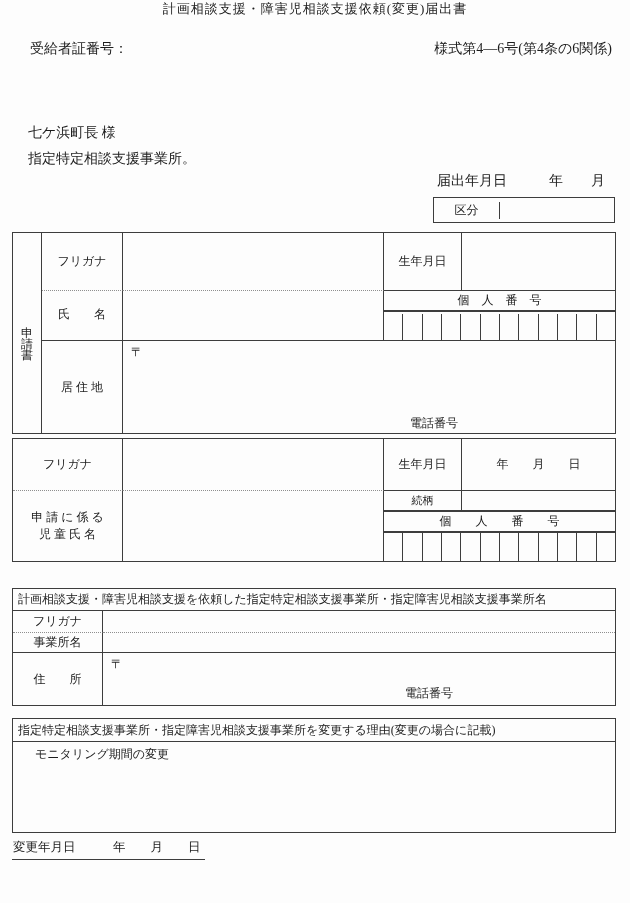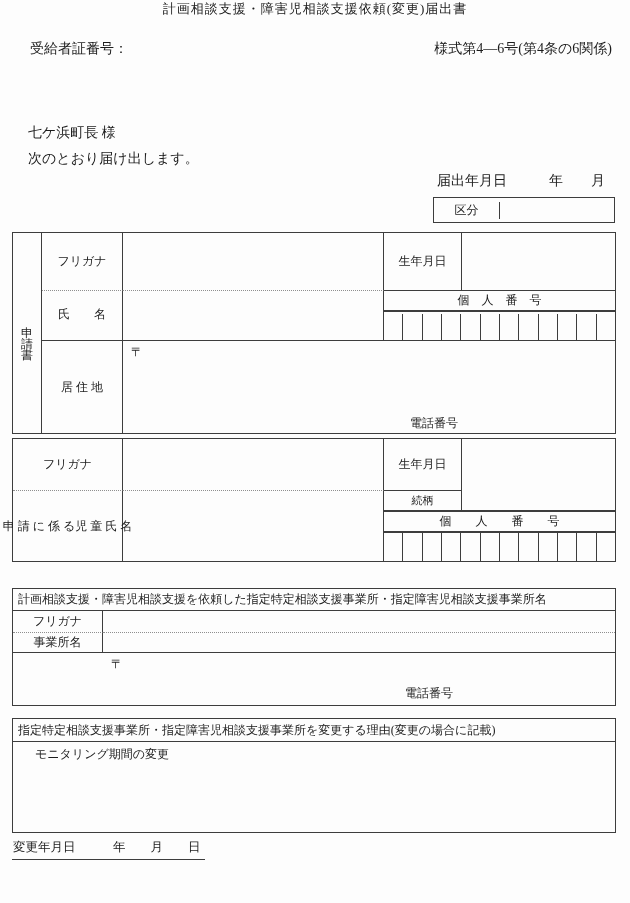--- a/index.html
+++ b/index.html
@@ -34,36 +34,36 @@
     left:0;top:90;width:630px;text-align:center;
     font-size:13px;letter-spacing:1px;
   }
   .boxes{display:flex;align-items:stretch;}
   .dbox{flex:1 1 0;border-left:1px solid var(--line);}
   .dbox:first-child{border-left:none;}
   .cat-tbl{display:flex;align-items:center;font-family:Liberation Mono, monospace;}
   .cat-cell{display:flex;align-items:center;justify-content:center;font-size:12px;white-space:pre;box-sizing:border-box;}
   .postal{position:absolute;left:8px;top:3px;font-size:12px;}
   .phone{position:absolute;font-size:12px;white-space:pre;}
-  .two-line{flex-direction:row;line-height:17px;}
+  .two-line{flex-direction:column;line-height:17px;}
   .underline-date{
     border-bottom:1px solid var(--line);
     padding:0 4px 3px 1px;font-size:12.5px;white-space:pre;
   }
   .small{font-size:11px;}
 </style>
 </head>
 <body>
 
 <div class="abs txt" style="left:30px;top:40px;">受給者証番号：</div>
 <div class="abs txt" style="right:18px;top:40px;">様式第4—6号(第4条の6関係)</div>
 
 <div class="abs title">計画相談支援・障害児相談支援依頼(変更)届出書</div>
 <div class="abs txt" style="left:28px;top:124px;">七ケ浜町長 様</div>
-<div class="abs txt" style="left:28px;top:150px;">次のとおり届け出します。</div>
+<div class="abs txt" style="left:28px;top:150px;">指定特定相談支援事業所。</div>
 
 <div class="abs txt" style="left:437px;top:172px;">届出年月日　　　年　　月　　日</div>
 <div class="tbl cat-tbl" style="left:433px;top:197px;width:182px;height:26px;">
   <div class="cat-cell" style="width:66px;border-right:1px solid var(--line);">区分</div>
 </div>
 
 <div class="tbl" style="left:12px;top:232px;width:604px;height:202px;">
   <div class="cell br vtext" style="left:0;top:0;width:29px;height:200px;">申請書</div>
 
   <div class="cell br bbd" style="left:29px;top:0;width:81px;height:58px;">フリガナ</div>
@@ -80,20 +80,21 @@
   <div class="cell" style="left:110px;top:108px;width:492px;height:92px;">
     <span class="postal">〒</span>
     <span class="phone" style="left:287px;top:74px;">電話番号</span>
   </div>
 </div>
 
 <div class="tbl" style="left:12px;top:438px;width:604px;height:124px;">
   <div class="cell br bbd" style="left:0;top:0;width:110px;height:52px;">フリガナ</div>
   <div class="cell br bbd" style="left:110px;top:0;width:261px;height:52px;"></div>
   <div class="cell br bb" style="left:371px;top:0;width:78px;height:52px;">生年月日</div>
+  <div class="cell bb" style="left:449px;top:0;width:153px;height:52px;">年　　月　　日</div>
 
   <div class="cell br two-line" style="left:0;top:52px;width:110px;height:70px;">
     <span>申 請 に 係 る</span>
     <span>児 童 氏 名</span>
   </div>
   <div class="cell br" style="left:110px;top:52px;width:261px;height:70px;"></div>
 
   <div class="cell br bb2 small" style="left:371px;top:52px;width:78px;height:21px;">続柄</div>
   <div class="cell bb2" style="left:449px;top:52px;width:153px;height:21px;"></div>
   <div class="cell bb2" style="left:371px;top:73px;width:231px;height:21px;">個　　人　　番　　号</div>
@@ -102,20 +103,21 @@
 
 <div class="tbl" style="left:12px;top:588px;width:604px;height:118px;">
   <div class="cell bb left" style="left:0;top:0;width:602px;height:22px;padding-left:5px;">計画相談支援・障害児相談支援を依頼した指定特定相談支援事業所・指定障害児相談支援事業所名</div>
 
   <div class="cell br bbd" style="left:0;top:22px;width:90px;height:22px;">フリガナ</div>
   <div class="cell bbd" style="left:90px;top:22px;width:512px;height:22px;"></div>
 
   <div class="cell br bb" style="left:0;top:44px;width:90px;height:20px;">事業所名</div>
   <div class="cell bb" style="left:90px;top:44px;width:512px;height:20px;"></div>
 
+  <div class="cell br" style="left:0;top:64px;width:90px;height:52px;">住　　所</div>
   <div class="cell" style="left:90px;top:64px;width:512px;height:52px;">
     <span class="postal">〒</span>
     <span class="phone" style="left:302px;top:32px;">電話番号</span>
   </div>
 </div>
 
 <div class="tbl" style="left:12px;top:718px;width:604px;height:115px;">
   <div class="cell bb left" style="left:0;top:0;width:602px;height:23px;padding-left:5px;">指定特定相談支援事業所・指定障害児相談支援事業所を変更する理由(変更の場合に記載)</div>
   <div class="cell left top" style="left:16px;top:23px;width:602px;height:90px;padding:4px 6px;">モニタリング期間の変更</div>
 </div>

